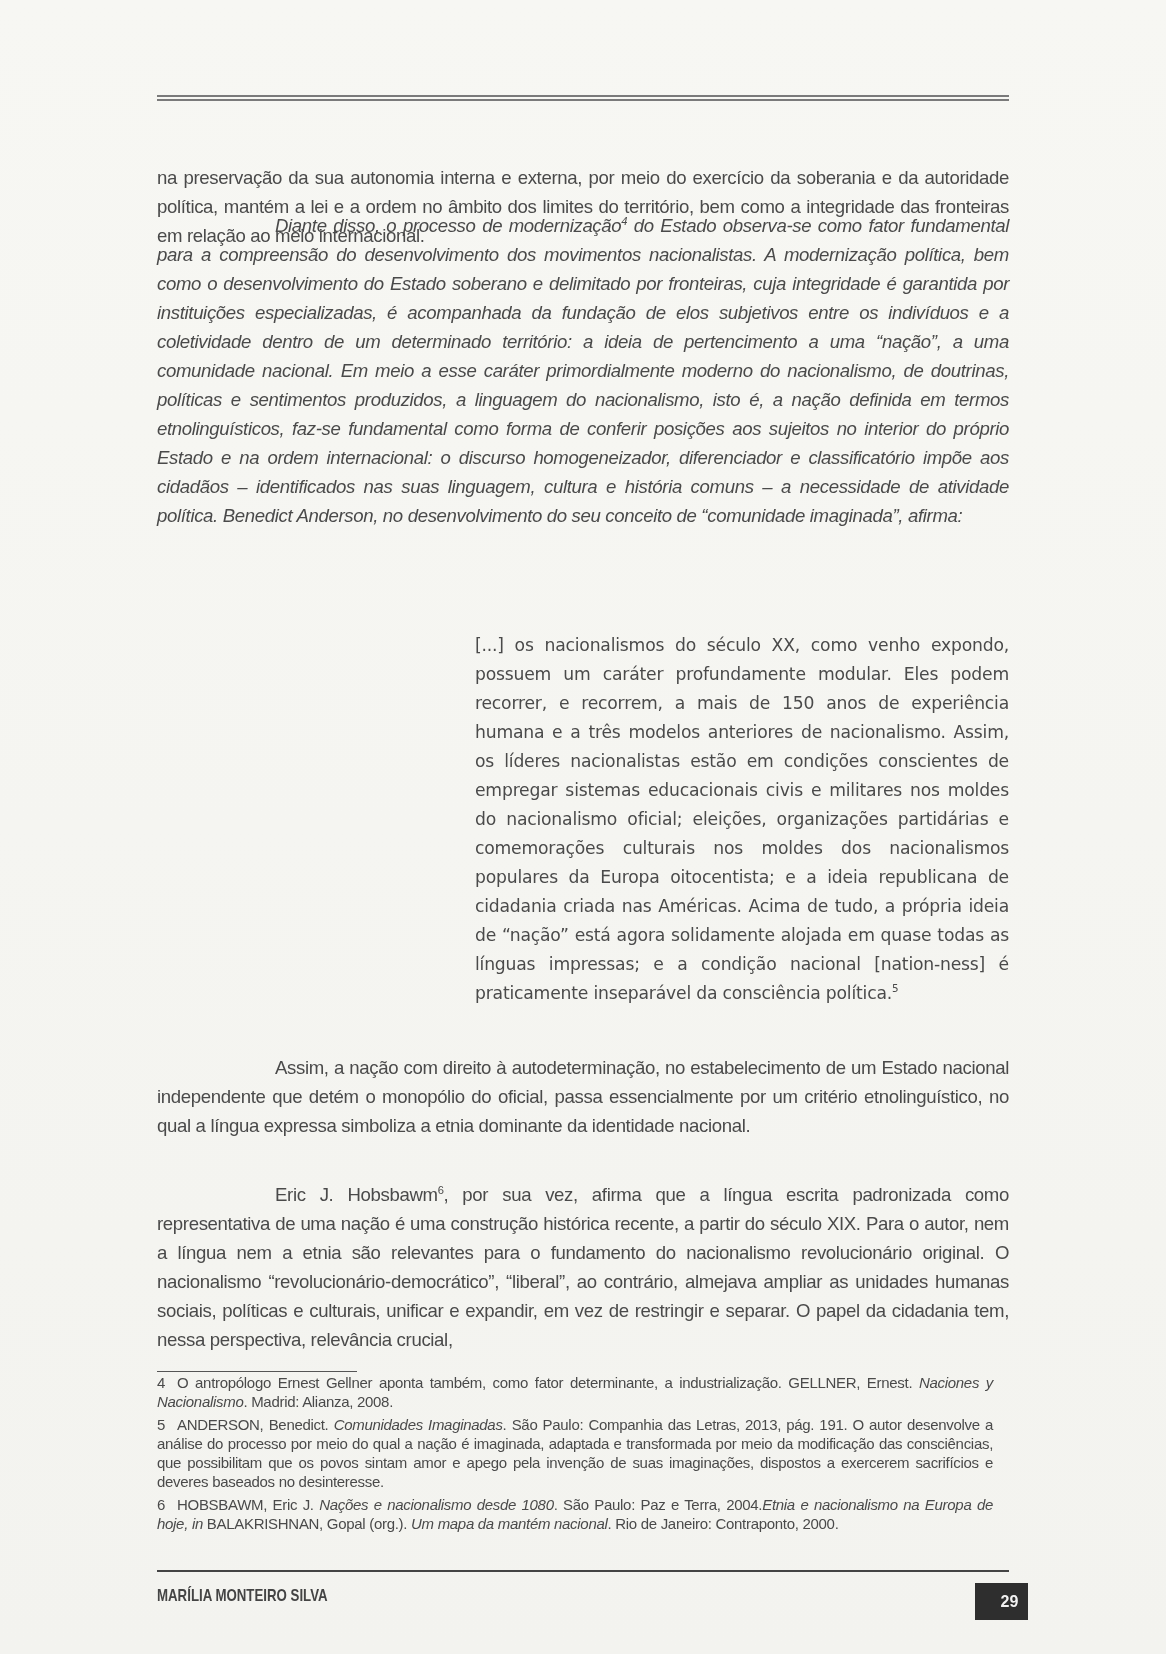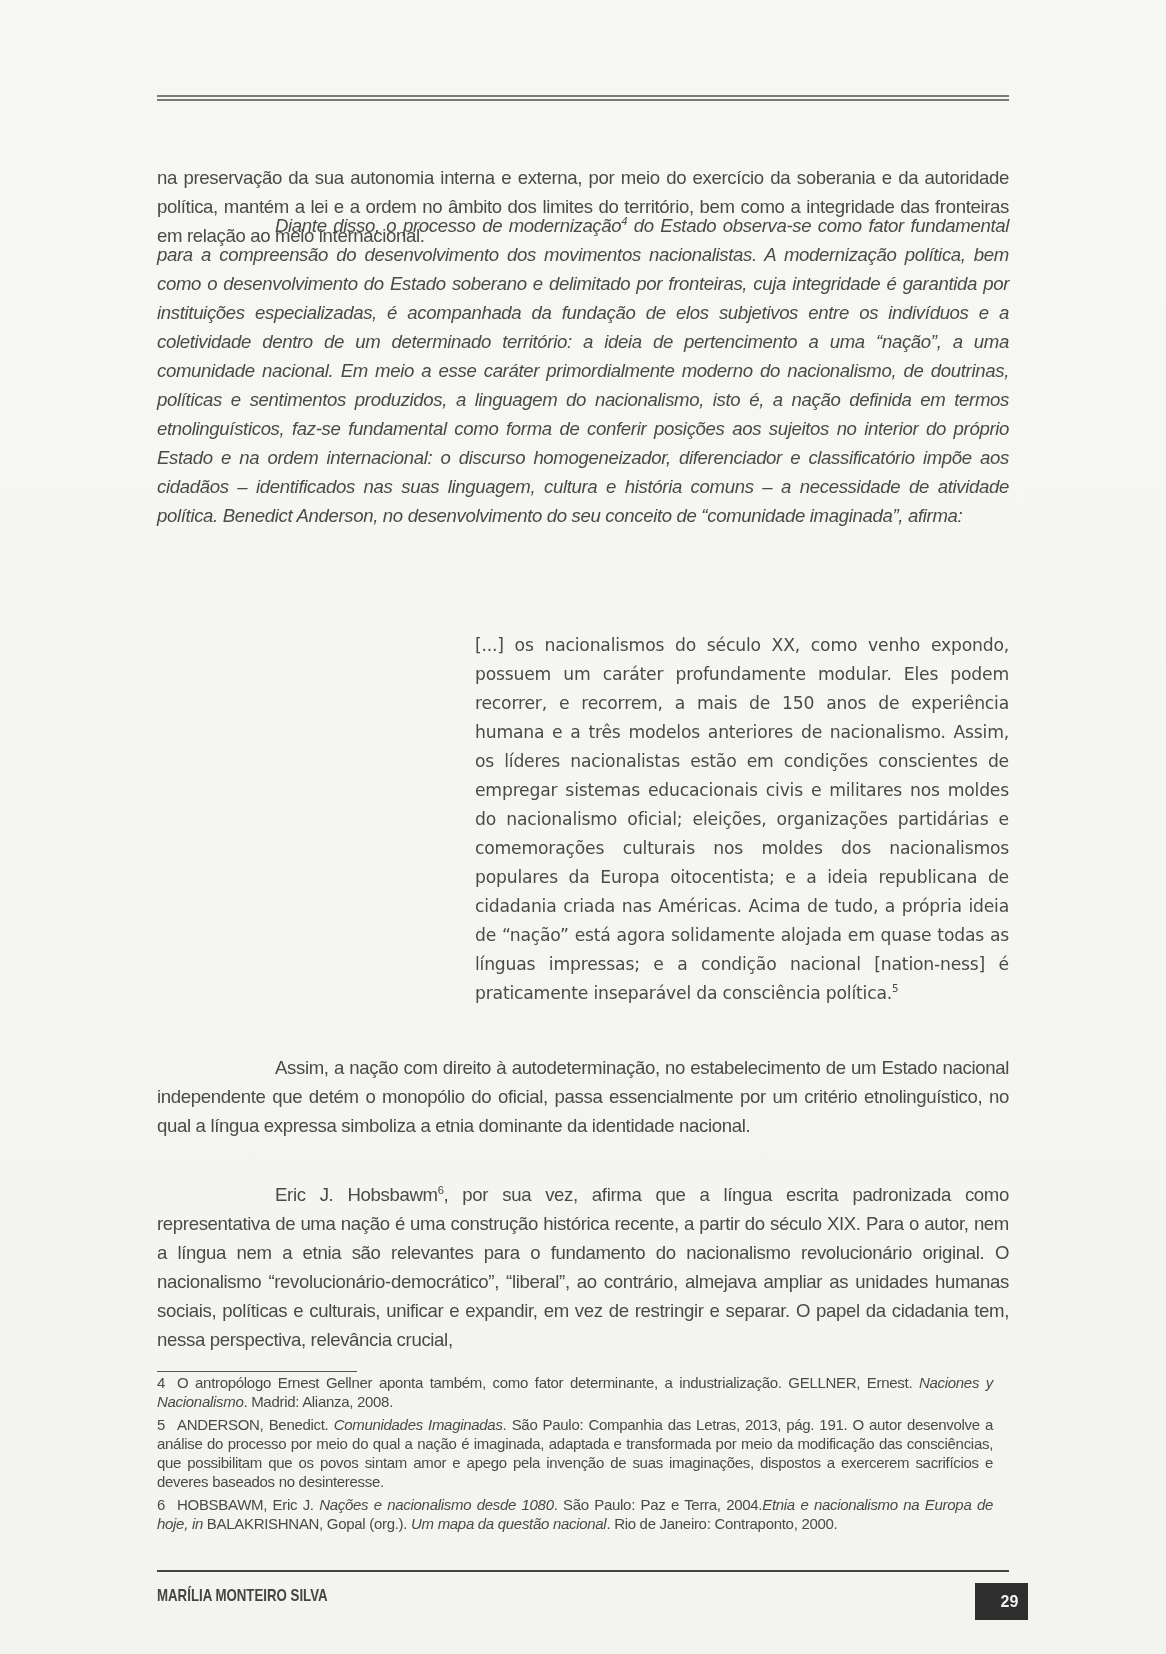--- a/index.html
+++ b/index.html
@@ -95,21 +95,21 @@
 
   <div class="body-text" id="p4">
     <p class="indent"><span>Eric J. Hobsbawm</span><sup>6</sup><span>, por sua vez, afirma que a língua escrita padronizada como representativa de uma nação é uma construção histórica recente, a partir do século XIX. Para o autor, nem a língua nem a etnia são relevantes para o fundamento do nacionalismo revolucionário original. O nacionalismo “revolucionário-democrático”, “liberal”, ao contrário, almejava ampliar as unidades humanas sociais, políticas e culturais, unificar e expandir, em vez de restringir e separar. O papel da cidadania tem, nessa perspectiva, relevância crucial,</span></p>
   </div>
 
   <div class="fn-rule"></div>
 
   <div class="footnotes">
     <p class="fn"><span class="fn-num">4</span><span>O antropólogo Ernest Gellner aponta também, como fator determinante, a industrialização. GELLNER, Ernest. </span><em>Naciones y Nacionalismo</em><span>. Madrid: Alianza, 2008.</span></p>
     <p class="fn"><span class="fn-num">5</span><span>ANDERSON, Benedict. </span><em>Comunidades Imaginadas</em><span>. São Paulo: Companhia das Letras, 2013, pág. 191. O autor desenvolve a análise do processo por meio do qual a nação é imaginada, adaptada e transformada por meio da modificação das consciências, que possibilitam que os povos sintam amor e apego pela invenção de suas imaginações, dispostos a exercerem sacrifícios e deveres baseados no desinteresse.</span></p>
-    <p class="fn"><span class="fn-num">6</span><span>HOBSBAWM, Eric J. </span><em>Nações e nacionalismo desde 1080</em><span>. São Paulo: Paz e Terra, 2004.</span><em>Etnia e nacionalismo na Europa de hoje, in</em><span> BALAKRISHNAN, Gopal (org.). </span><em>Um mapa da questão nacional</em><span>. Rio de Janeiro: Contraponto, 2000.</span></p>
+    <p class="fn"><span class="fn-num">6</span><span>HOBSBAWM, Eric J. </span><em>Nações e nacionalismo desde 1080</em><span>. São Paulo: Paz e Terra, 2004.</span><em>Etnia e nacionalismo na Europa de hoje, in</em><span> BALAKRISHNAN, Gopal (org.). </span><em>Um mapa da mantém nacional</em><span>. Rio de Janeiro: Contraponto, 2000.</span></p>
   </div>
 
   <div class="footer-rule"></div>
   <div class="footer-author">Marília Monteiro Silva</div>
   <div class="page-badge">
     <span>29</span>
   </div>
 
 </div>
 

